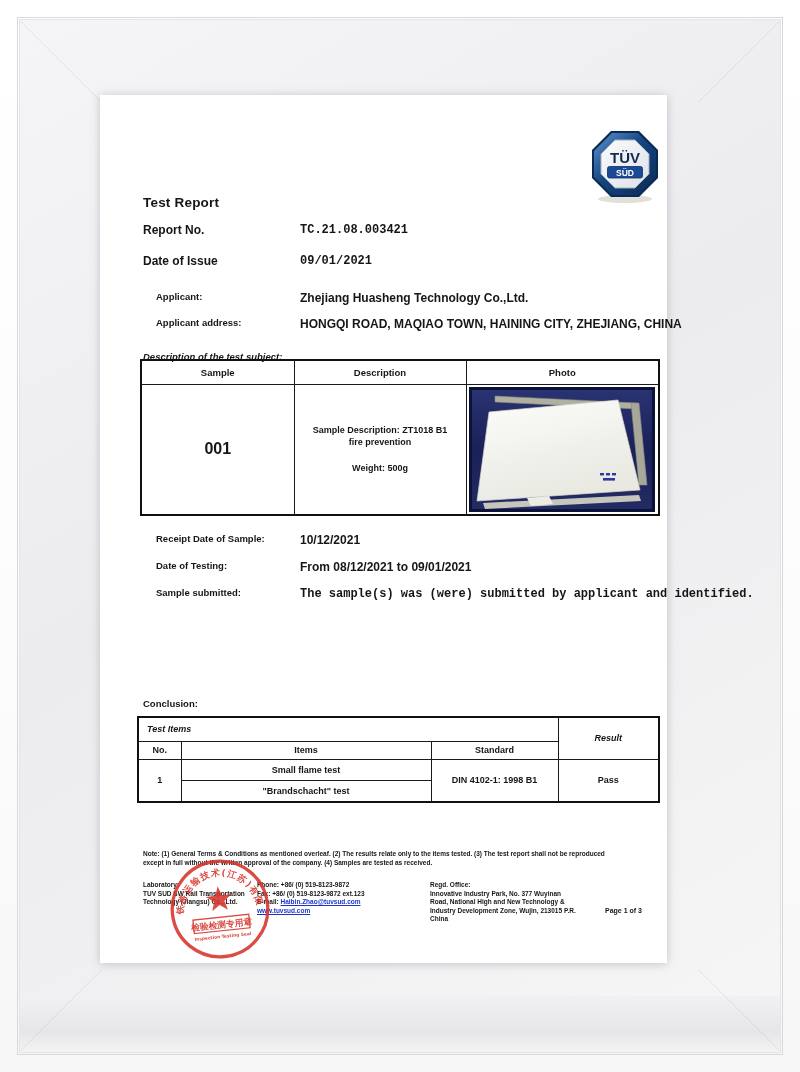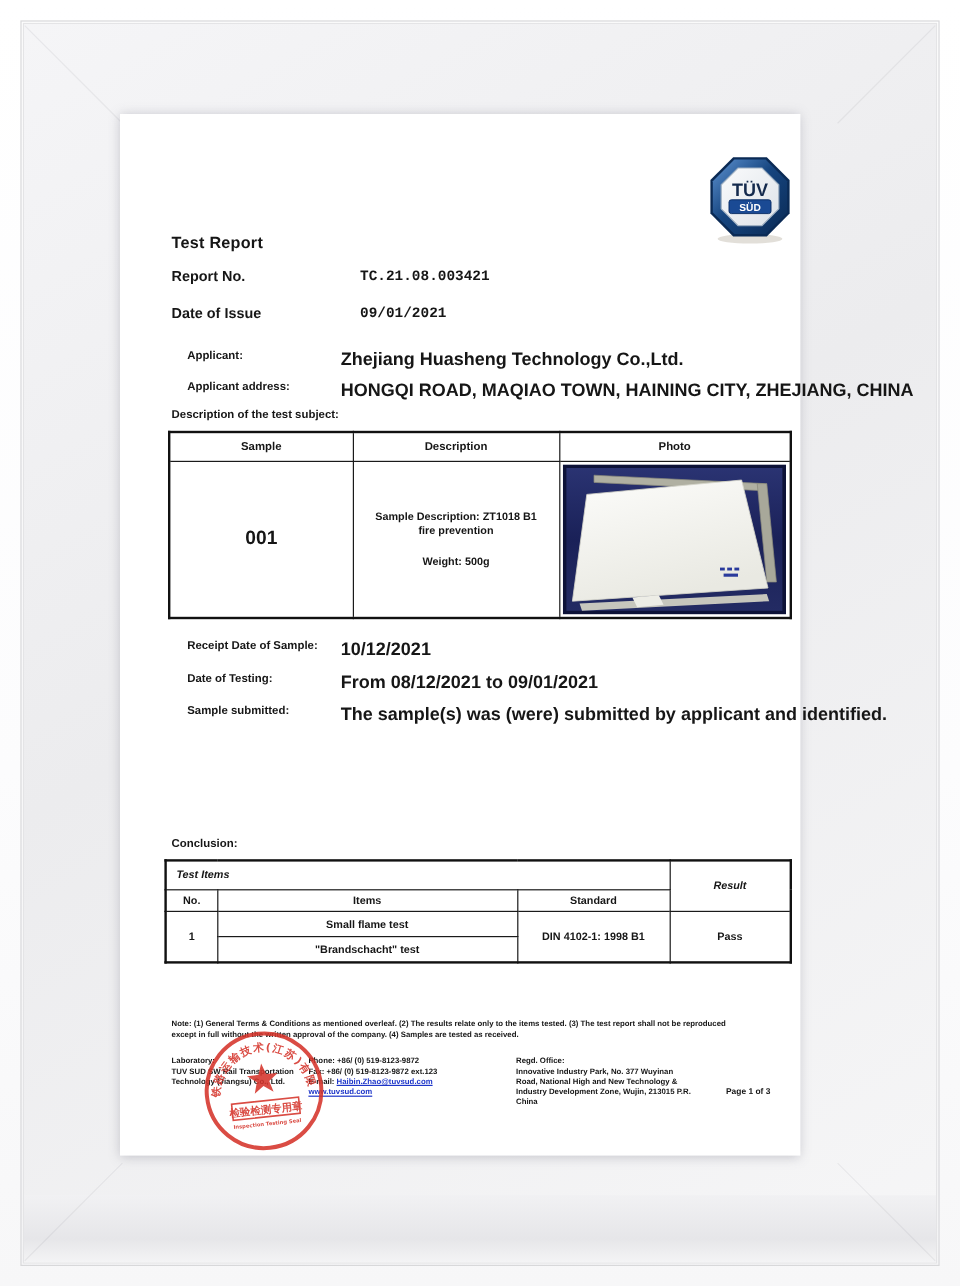--- a/index.html
+++ b/index.html
@@ -22,21 +22,21 @@
   .document{
     position:absolute;left:100px;top:95px;width:567px;height:868px;
     background:#ffffff;box-shadow:0 1px 9px rgba(110,110,125,0.35);
     color:#161616;font-weight:700;
   }
   .abs{position:absolute;}
   .title{left:43px;top:100px;font-size:13.5px;letter-spacing:0.2px;}
   .meta-label{left:43px;font-size:12px;}
   .meta-value{left:200px;font-size:12px;font-family:Liberation Mono, monospace;}
   .small-label{left:56px;font-size:9.5px;}
-  .small-value{left:184px;font-size:15px;white-space:nowrap;}
+  .small-value{left:200px;font-size:12px;white-space:nowrap;}
   .section-head{left:43px;font-size:9.5px;}
 
   
   .logo{left:490px;top:34px;width:70px;height:76px;}
 
   
   table{border-collapse:collapse;table-layout:fixed;padding-left:48px;}
   td{border:1.5px solid #1a1a1a;font-weight:700;color:#161616;text-align:center;vertical-align:middle;padding:0;}
   .desc-table{left:40px;top:264px;width:518px;border:2px solid #111;}
   .desc-table .th{height:24px;font-size:9.5px;}
@@ -112,21 +112,21 @@
 
   <div class="abs meta-label" style="top:159px;">Date of Issue</div>
   <div class="abs meta-value" style="top:159px;">09/01/2021</div>
 
   <div class="abs small-label" style="top:196px;">Applicant:</div>
   <div class="abs small-value" style="top:196px;">Zhejiang Huasheng Technology Co.,Ltd.</div>
 
   <div class="abs small-label" style="top:222px;">Applicant address:</div>
   <div class="abs small-value" style="top:222px;">HONGQI ROAD, MAQIAO TOWN, HAINING CITY, ZHEJIANG, CHINA</div>
 
-  <div class="abs section-head" style="top:245px;">Description of the test subject:</div>
+  <div class="abs section-head" style="top:256px;font-style:italic;">Description of the test subject:</div>
 
   <table class="abs desc-table">
     <colgroup>
         <col style="width:153px">
         <col style="width:172px">
         <col style="width:193px">
       </colgroup>
     <tbody>
         <tr class="th">
       <td>Sample</td>
@@ -171,21 +171,21 @@
   </tbody>
     </table>
 
   <div class="abs small-label" style="top:438px;">Receipt Date of Sample:</div>
   <div class="abs small-value" style="top:438px;">10/12/2021</div>
 
   <div class="abs small-label" style="top:465px;">Date of Testing:</div>
   <div class="abs small-value" style="top:465px;">From 08/12/2021 to 09/01/2021</div>
 
   <div class="abs small-label" style="top:492px;">Sample submitted:</div>
-  <div class="abs small-value" style="top:492px;">The sample(s) was (were) submitted by applicant and identified.</div>
+  <div class="abs small-value" style="top:492px;font-family:Liberation Mono, monospace;">The sample(s) was (were) submitted by applicant and identified.</div>
 
   <div class="abs section-head" style="top:603px;">Conclusion:</div>
 
   <table class="abs conc-table">
     <colgroup>
         <col style="width:43px">
         <col style="width:250px">
         <col style="width:127px">
         <col style="width:101px">
       </colgroup>

